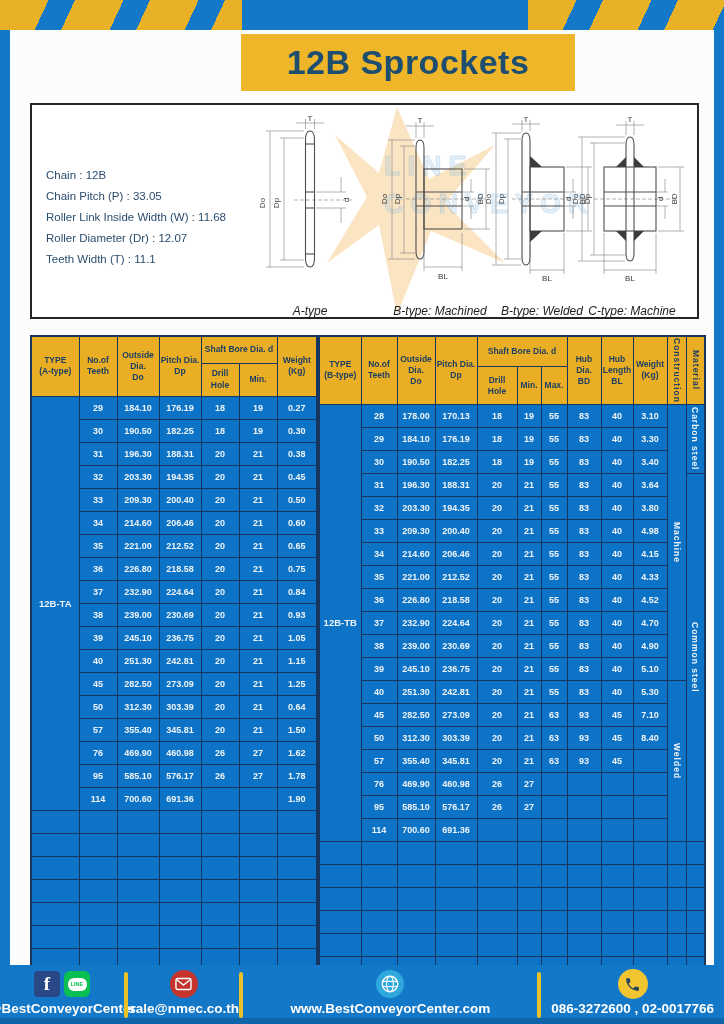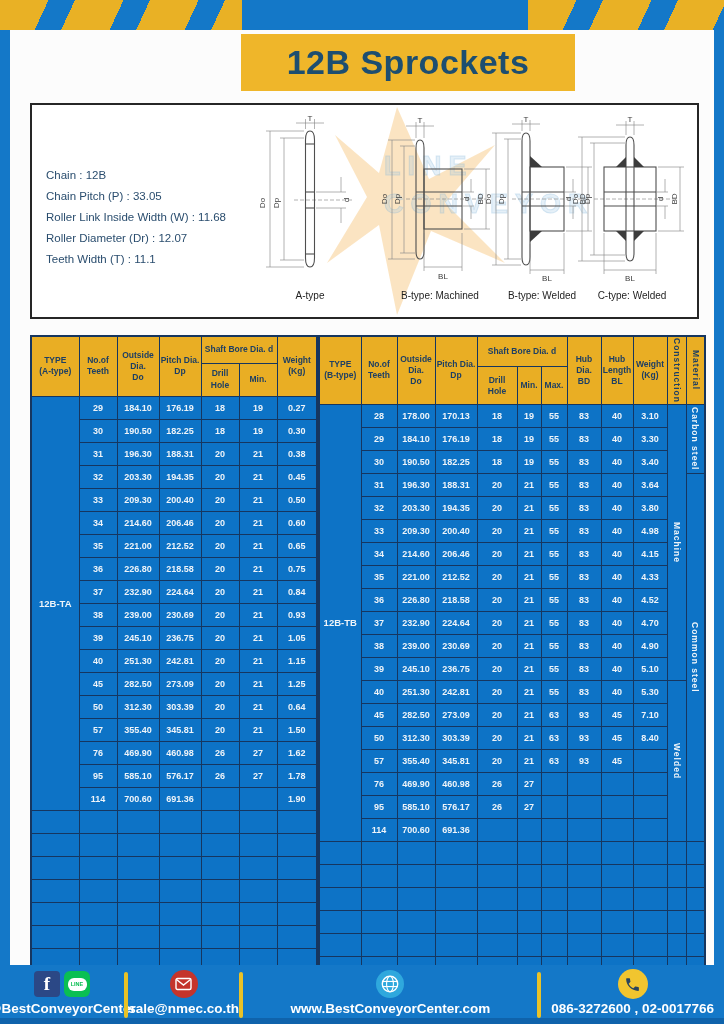--- a/index.html
+++ b/index.html
@@ -16,21 +16,21 @@
   .title-box h1{margin:0;font-size:34px;font-weight:bold;color:#1d4e70;letter-spacing:.5px;}
   .panel{position:absolute;left:20px;top:73px;width:665px;height:212px;background:#fff;
          border:2px solid #262626;}
   .watermark-shape{position:absolute;left:295px;top:2px;opacity:.30;pointer-events:none;}
   .watermark-text{position:absolute;left:352px;top:42px;opacity:.5;pointer-events:none;
       font-size:27px;font-weight:bold;letter-spacing:7px;line-height:38px;
       color:rgba(158,199,228,.55);-webkit-text-stroke:1px rgba(120,175,215,.6);}
   .specs{position:absolute;left:14px;top:60px;}
   .spec-line{font-size:11.5px;font-weight:normal;color:#2a4d6e;line-height:21px;white-space:nowrap;}
   .diag{position:absolute;top:8px;width:124px;text-align:center;}
-  .diag-label{font-size:10px;color:#1e1e1e;margin-top:1px;}
+  .diag-label{font-size:12px;color:#1e1e1e;margin-top:15px;font-style:italic;}
   .dim{font-size:8px;fill:#3a3a3a;}
   svg .draw{stroke:#4f4f4f;stroke-width:1.1;fill:none;}
   svg .dimln{stroke:#8a8a8a;stroke-width:.65;}
   svg .weld{fill:#3c3c3c;stroke:none;}
 
   table{border-collapse:collapse;table-layout:fixed;position:absolute;top:305px;
         border:2.5px solid #16365f;}
   #table-a{left:20px;width:286px;}
   #table-b{left:308px;width:388px;}
   th,td{border:1.5px solid #16365f;overflow:hidden;}
@@ -226,21 +226,21 @@
         <text class="dim" transform="rotate(-90 93 86)" x="93" y="86" text-anchor="middle">d</text>
         <line class="dimln" x1="88" y1="54" x2="114" y2="54"></line>
         <line class="dimln" x1="88" y1="118" x2="114" y2="118"></line>
         <line class="dimln" x1="110" y1="54" x2="110" y2="118"></line>
         <text class="dim" transform="rotate(-90 107 86)" x="107" y="86" text-anchor="middle">BD</text>
         <line class="dimln" x1="34" y1="120" x2="34" y2="161"></line>
         <line class="dimln" x1="86" y1="120" x2="86" y2="161"></line>
         <line class="dimln" x1="34" y1="157" x2="86" y2="157"></line>
         <text class="dim" x="60" y="168" text-anchor="middle">BL</text>
       </svg>
-      <div class="diag-label">C-type: Welded</div>
+      <div class="diag-label">C-type: Machine</div>
     </div>
   </div>
 
   <table id="table-a">
       <colgroup>
         <col style="width: 48px;">
         <col style="width: 38px;">
         <col style="width: 42px;">
         <col style="width: 42px;">
         <col style="width: 38px;">

